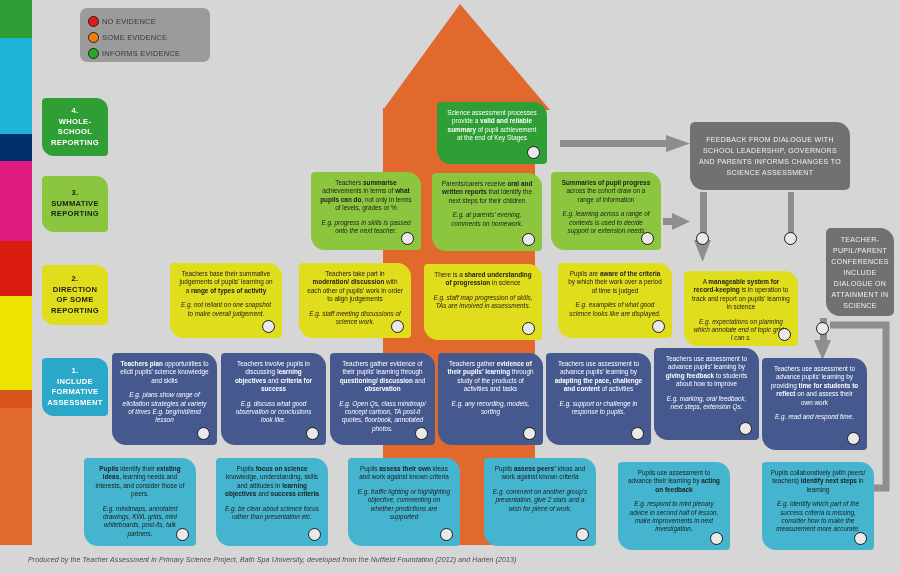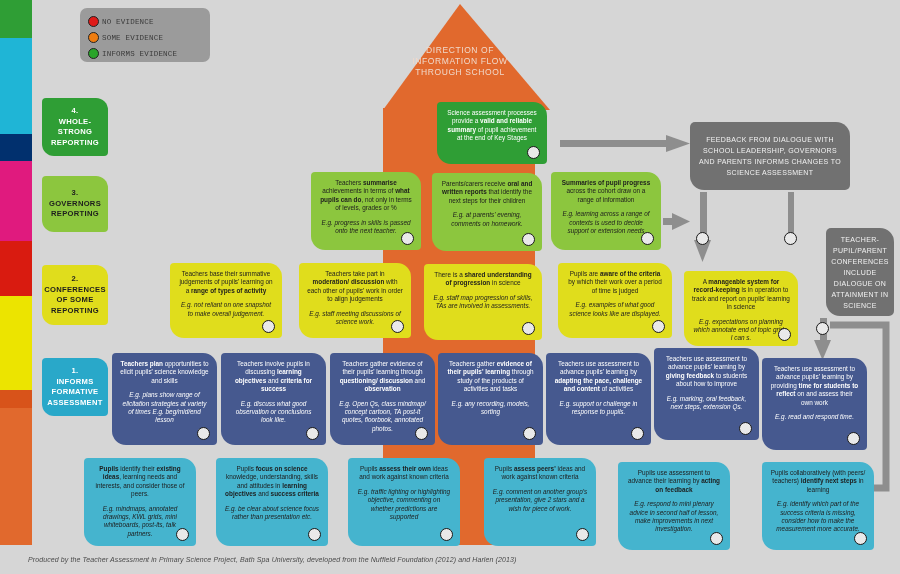--- a/index.html
+++ b/index.html
@@ -10,21 +10,21 @@
     background:#d6d6d6; overflow:hidden;
   }
 
   
   .spine { position:absolute; left:0; top:0; width:32px; height:545px; }
   .spine div { width:100%; }
 
   
   .legend {
     position:absolute; left:80px; top:8px; width:130px; height:54px;
-    background:#9b9b9b; border-radius:7px; padding:6px 8px;font-family:Liberation Mono, monospace;
+    background:#9b9b9b; border-radius:7px; padding:6px 8px;
   }
   .legend-row { display:flex; align-items:center; height:15px; margin-bottom:1px; }
   .legend-dot { width:11px; height:11px; border-radius:50%; border:1px solid #222; flex:0 0 auto; }
   .legend-label { font-size:7.5px; color:#3a3a3a; letter-spacing:.2px; margin-left:3px; white-space:nowrap; }
 
   
   .arrow-body {
     position:absolute; left:383px; top:108px; width:152px; height:437px;
     background:#e1692d;
   }
@@ -115,38 +115,33 @@
         <span class="legend-label">INFORMS EVIDENCE</span>
       </div>
     </div>
 
   <div class="arrow-head">
     <svg width="180" height="112" viewBox="0 0 180 112">
       <polygon points="90,0 180,106 13,106" fill="#e1692d"></polygon>
     </svg>
   </div>
   <div class="arrow-body"></div>
-  <div class="arrow-title" id="arrow-title">
-      <div>DIRECTION OF</div>
-      <div>INFORMATION FLOW</div>
-      <div>THROUGH SCHOOL</div>
-    </div>
 
   <div id="stages">
       <div class="stage" style="top: 98px; height: 58px; background: rgb(47, 158, 53); color: rgb(255, 255, 255);">
-        <div><span>4.</span><br><span>WHOLE-</span><br><span>STRONG</span><br><span>REPORTING</span></div>
+        <div><span>4.</span><br><span>WHOLE-</span><br><span>SCHOOL</span><br><span>REPORTING</span></div>
       </div>
       <div class="stage" style="top: 176px; height: 56px; background: rgb(140, 198, 62); color: rgb(29, 29, 29);">
-        <div><span>3.</span><br><span>GOVERNORS</span><br><span>REPORTING</span></div>
+        <div><span>3.</span><br><span>SUMMATIVE</span><br><span>REPORTING</span></div>
       </div>
       <div class="stage" style="top: 265px; height: 60px; background: rgb(224, 221, 28); color: rgb(29, 29, 29);">
-        <div><span>2.</span><br><span>CONFERENCES</span><br><span>OF SOME</span><br><span>REPORTING</span></div>
+        <div><span>2.</span><br><span>DIRECTION</span><br><span>OF SOME</span><br><span>REPORTING</span></div>
       </div>
       <div class="stage" style="top: 358px; height: 58px; background: rgb(41, 168, 201); color: rgb(255, 255, 255);">
-        <div><span>1.</span><br><span>INFORMS</span><br><span>FORMATIVE</span><br><span>ASSESSMENT</span></div>
+        <div><span>1.</span><br><span>INCLUDE</span><br><span>FORMATIVE</span><br><span>ASSESSMENT</span></div>
       </div>
     </div>
 
   <div class="conn" style="left:0;top:0;">
     <svg width="900" height="574" viewBox="0 0 900 574">
 
       <g fill="#8e8e8e">
         <rect x="560" y="140" width="108" height="7"></rect>
         <polygon points="666,135 690,143.5 666,152"></polygon>
         <rect x="663" y="218" width="15" height="7"></rect>

